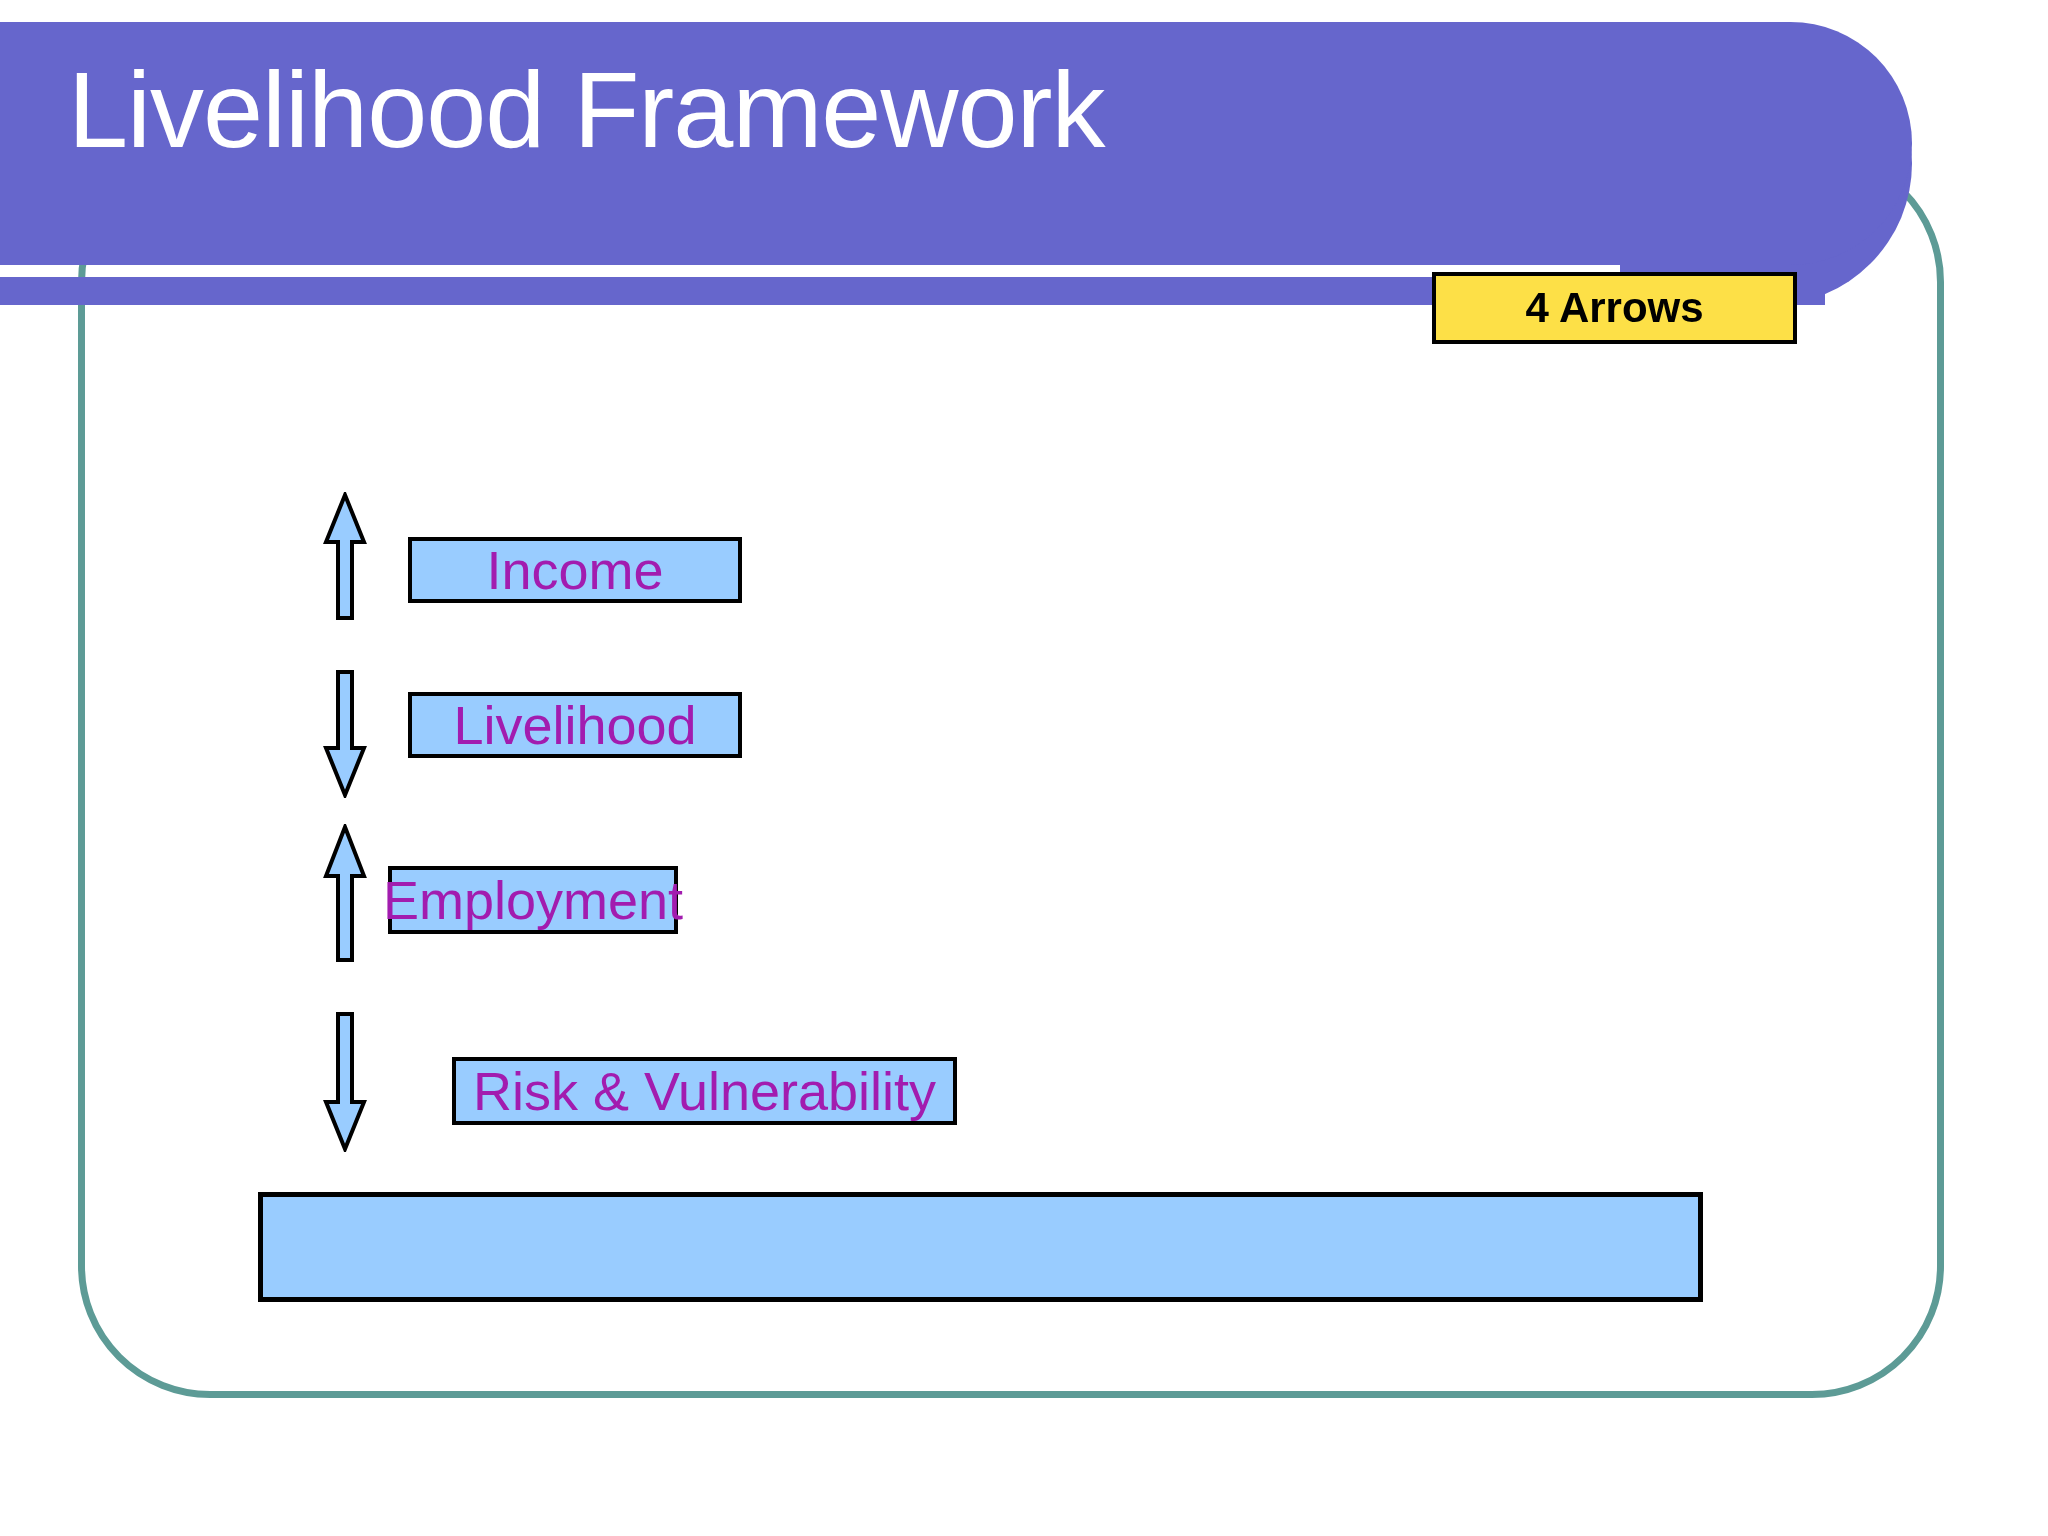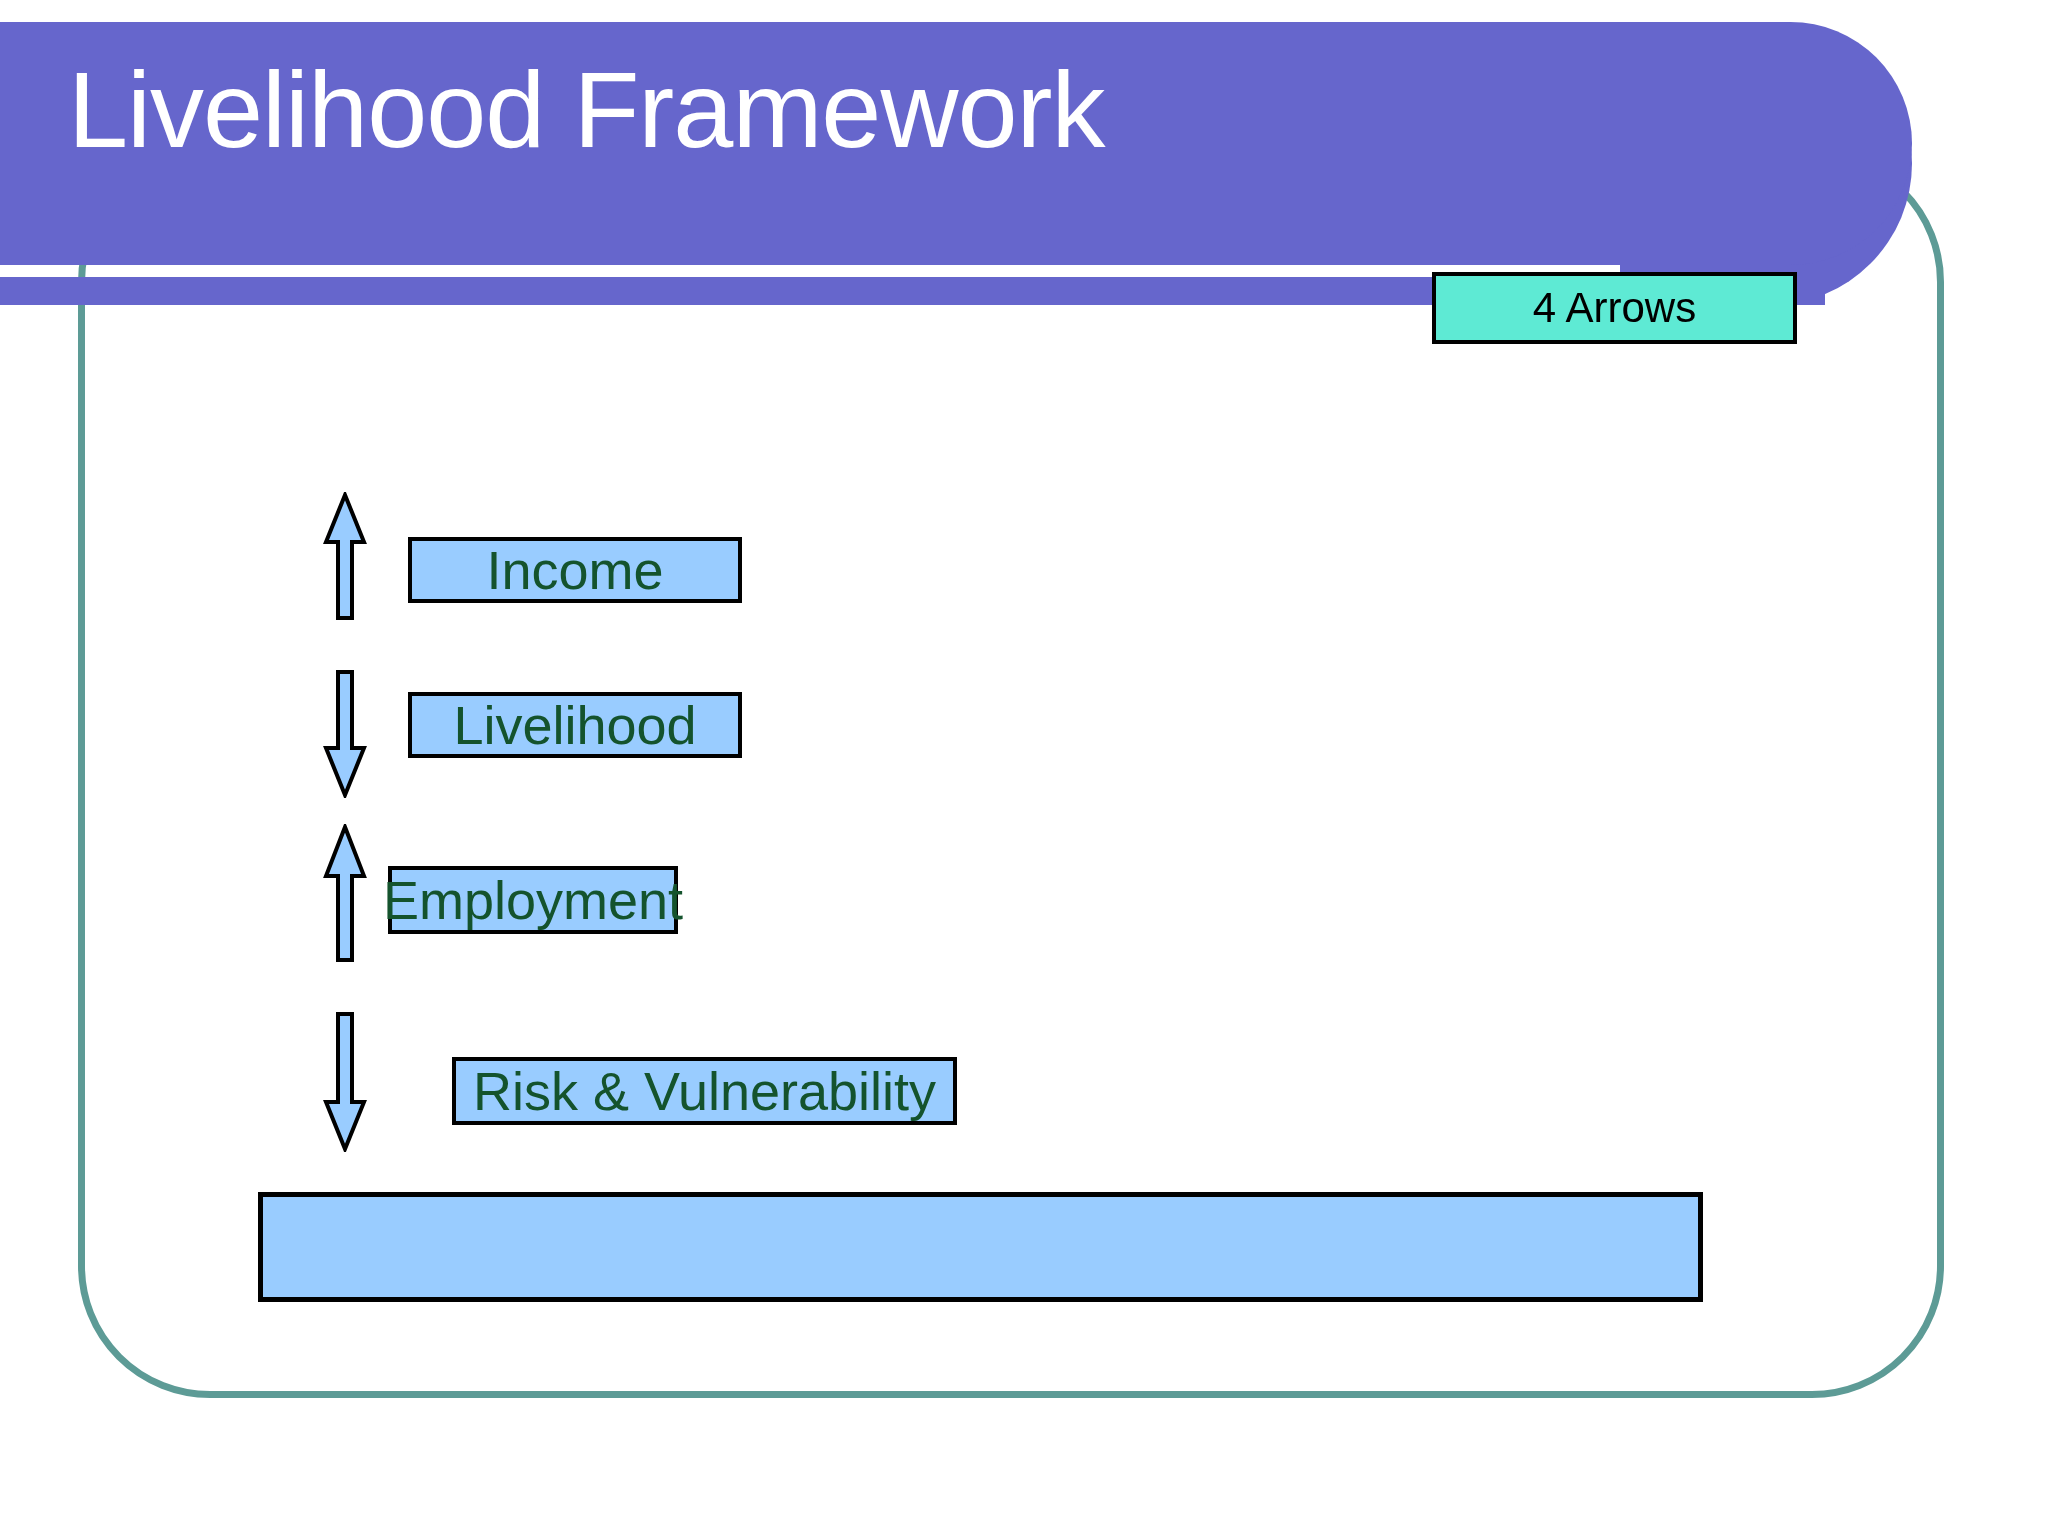--- a/index.html
+++ b/index.html
@@ -76,28 +76,28 @@
     z-index: 6;
   }
 
   
   #arrows-badge {
     position: absolute;
     left: 1432px;
     top: 272px;
     width: 365px;
     height: 72px;
-    background: #5eead4;
+    background: #fde047;
     border: 4px solid #000000;
     box-sizing: border-box;
     display: flex;
     align-items: center;
     justify-content: center;
     font-size: 42px;
-    font-weight: normal;
+    font-weight: bold;
     color: #000000;
     z-index: 8;
     white-space: nowrap;
   }
 
   
   .row {
     position: absolute;
     left: 0;
     z-index: 5;
@@ -108,21 +108,21 @@
     display: block;
   }
   .label-box {
     position: absolute;
     background: #99ccff;
     border: 4px solid #000000;
     box-sizing: border-box;
     display: flex;
     align-items: center;
     justify-content: center;
-    color: #14532d;
+    color: #a21caf;
     font-size: 54px;
     white-space: nowrap;
     z-index: 6;
   }
 
   
   #bottom-bar {
     position: absolute;
     left: 258px;
     top: 1192px;

